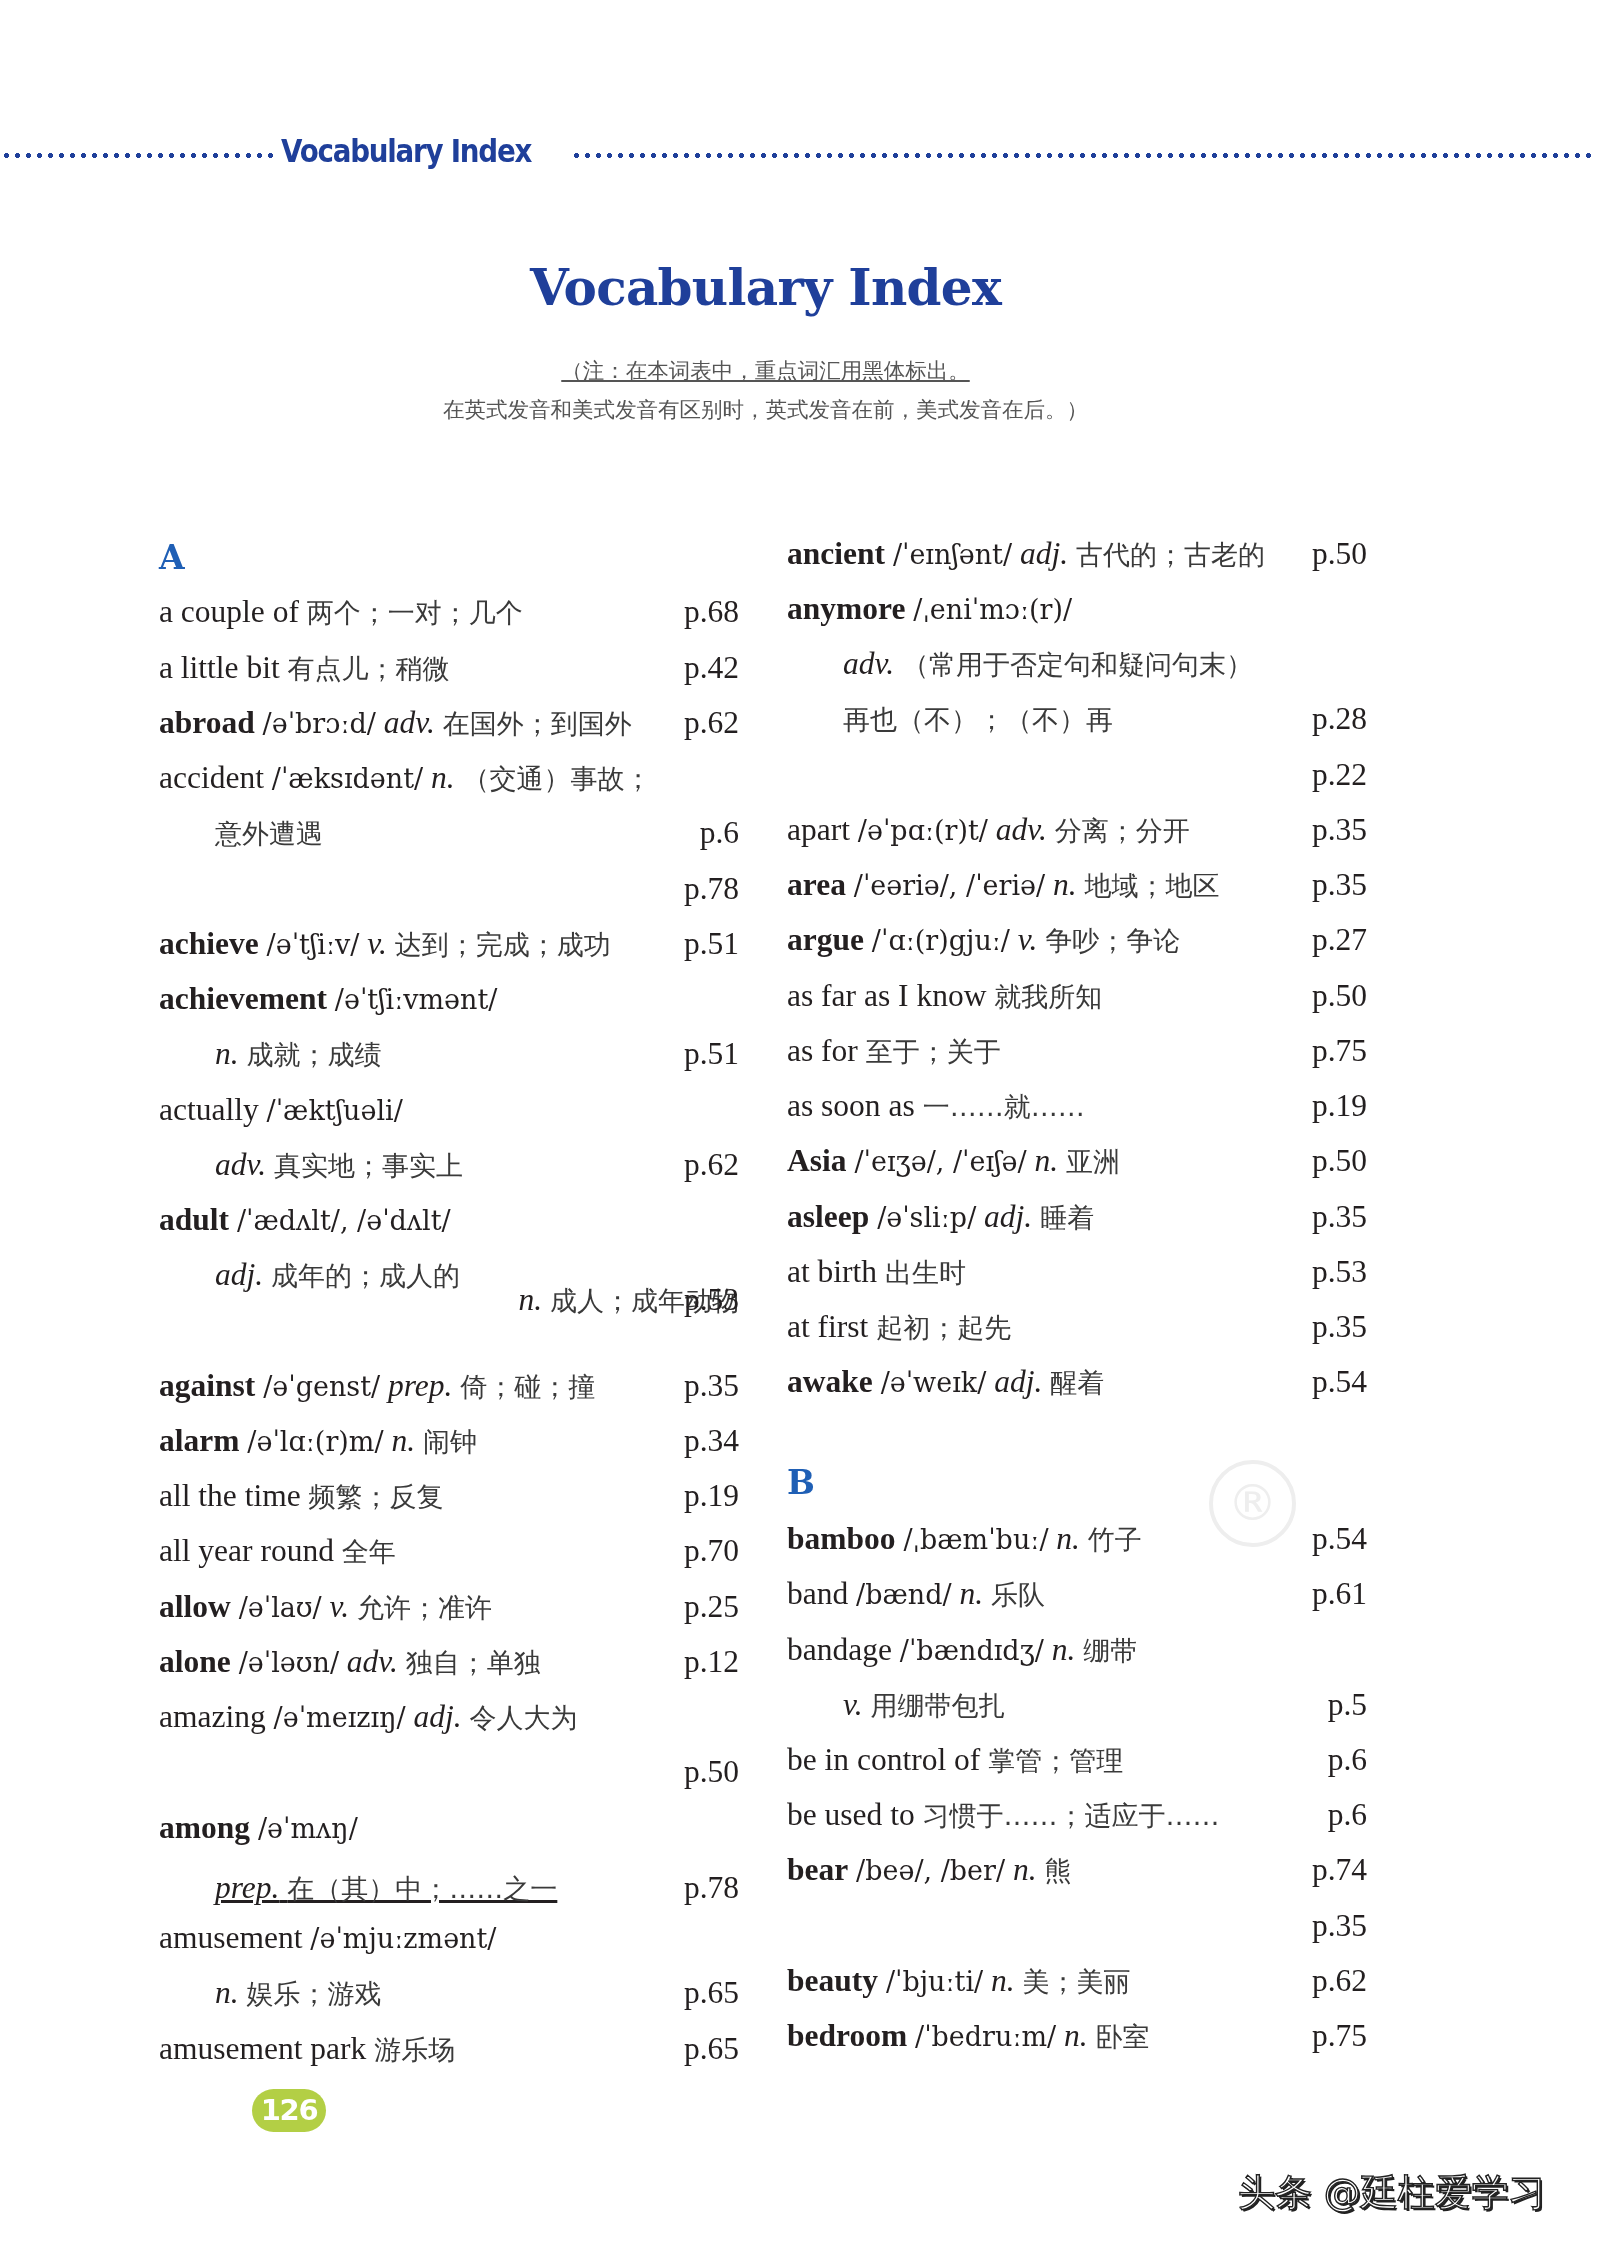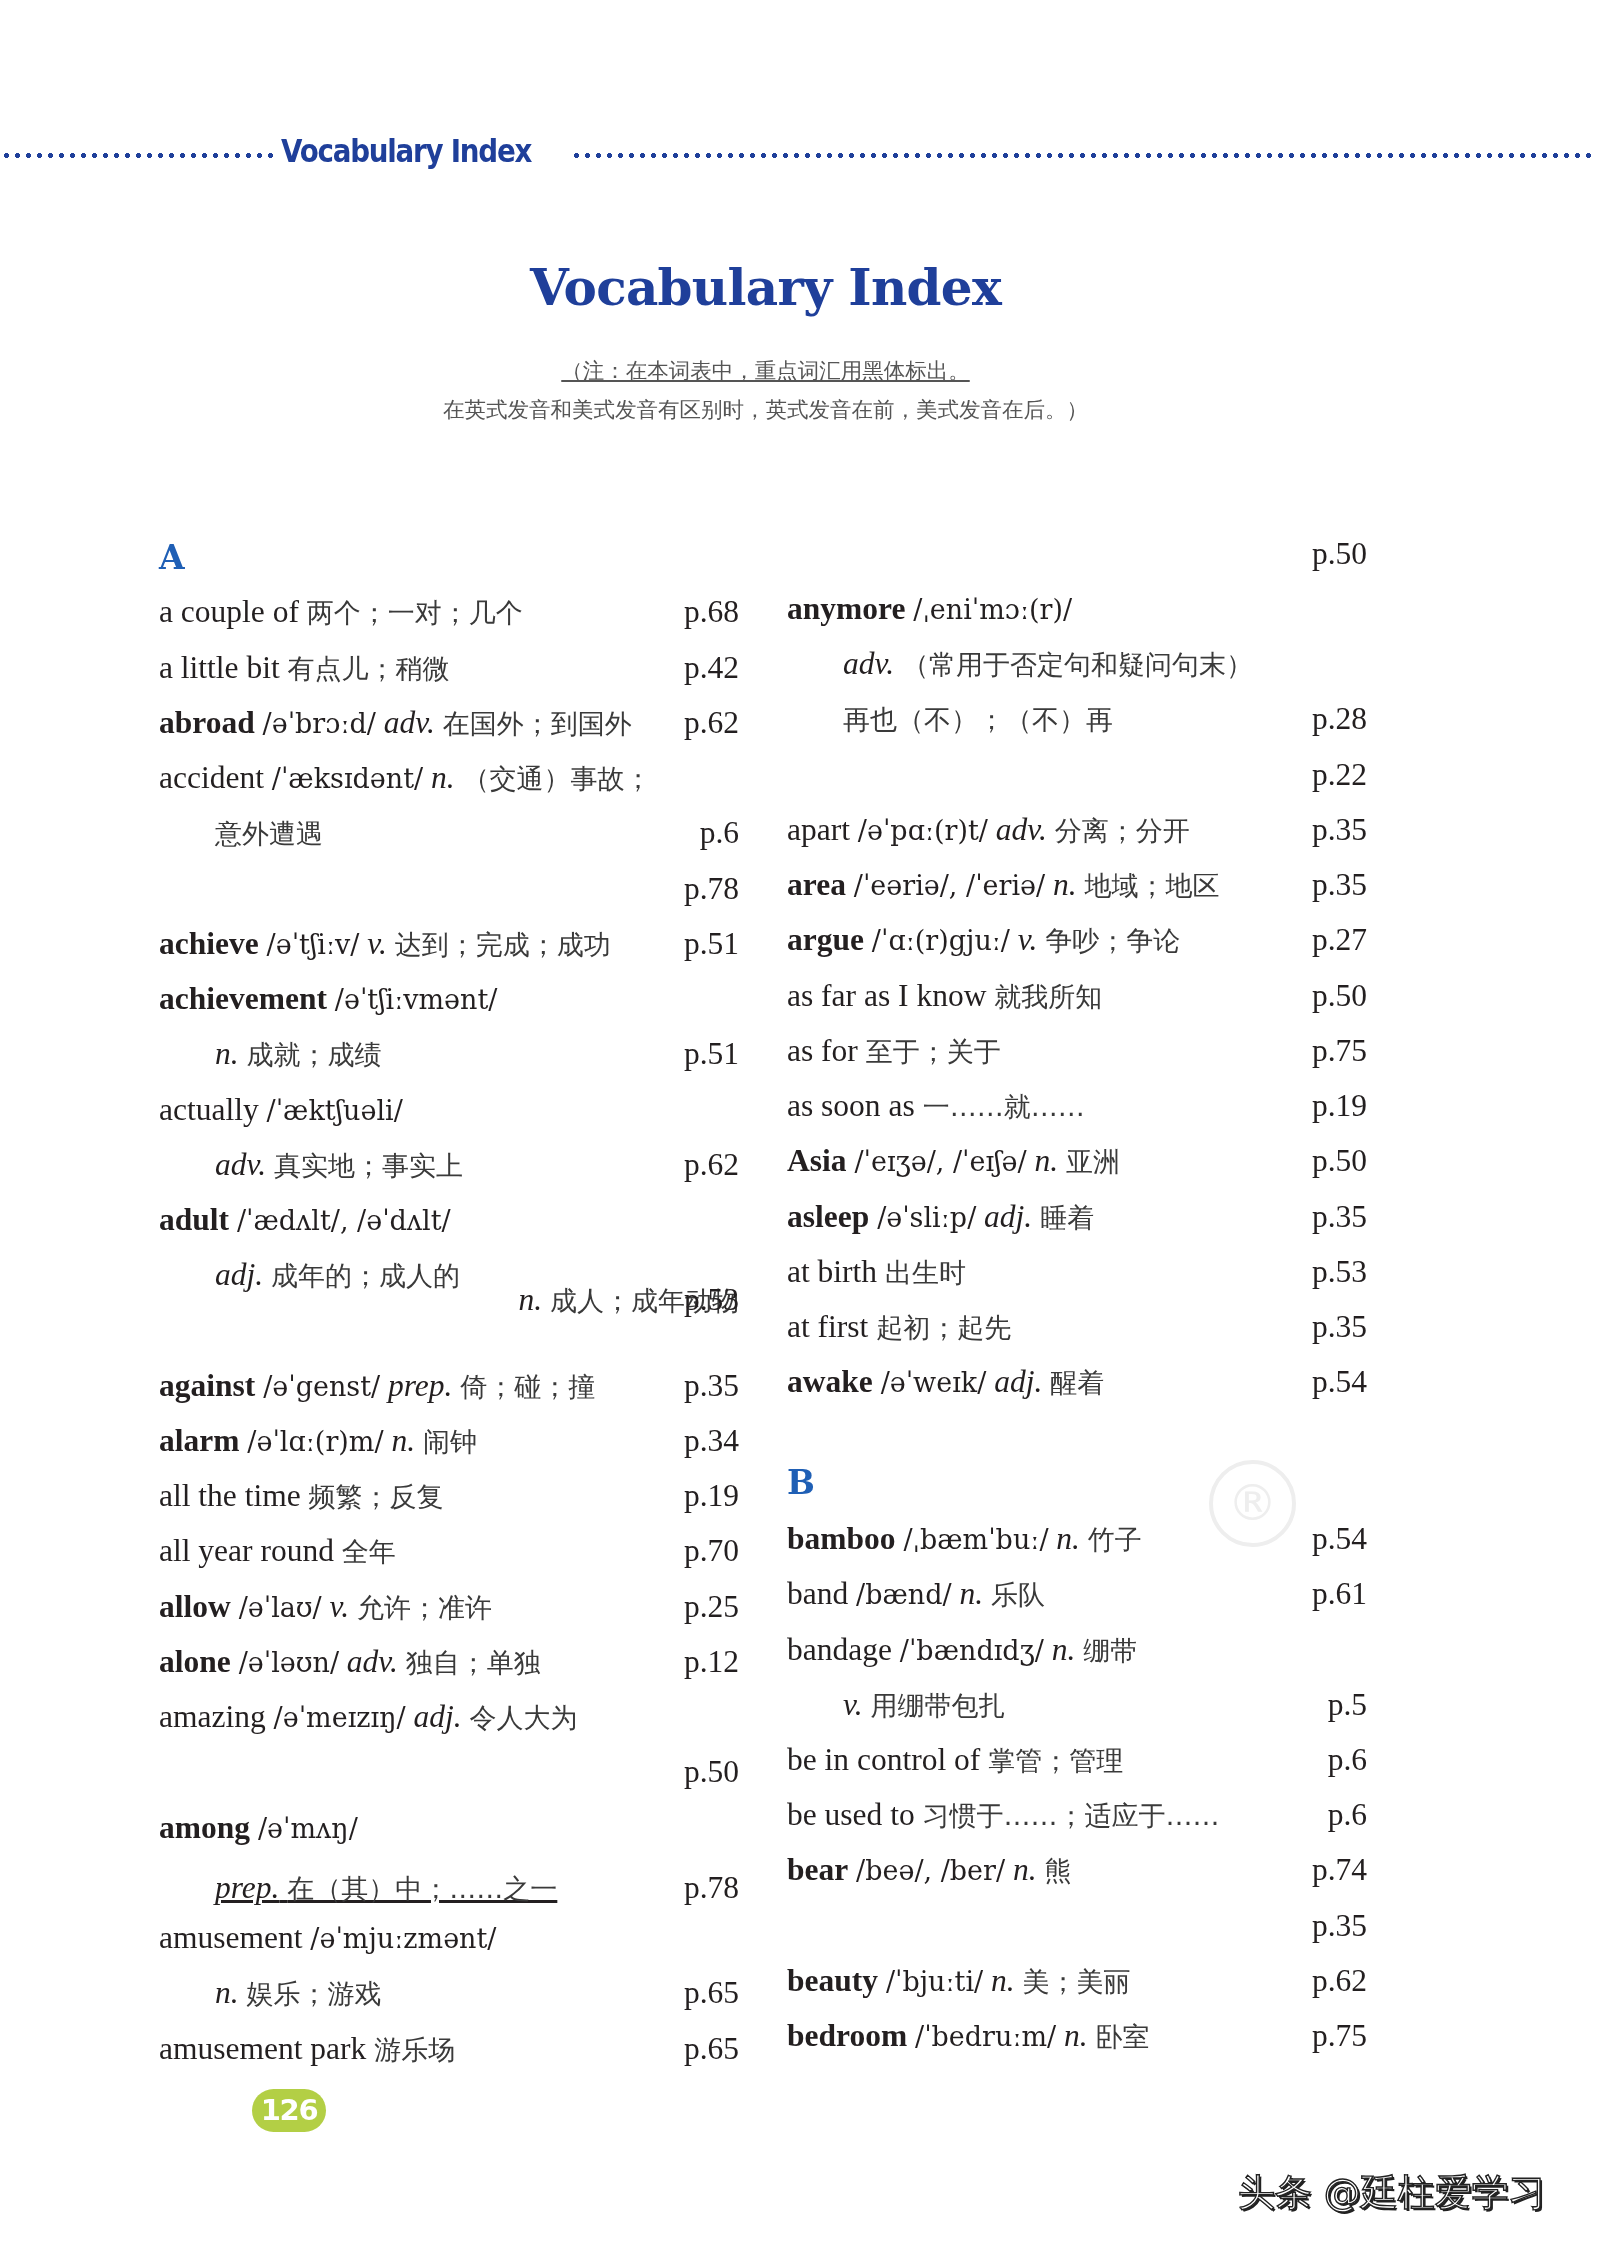--- a/index.html
+++ b/index.html
@@ -83,21 +83,21 @@
     <div class="row indent" style="top: 1750px;"><span class="pg">p.50</span></div>
     <div class="row" style="top: 1806px;"><span class="text"><span class="hw">among</span> <span class="ph">/əˈmʌŋ/</span> </span></div>
     <div class="row indent" style="top: 1866px; text-decoration: underline;"><span class="text"><span class="pos">prep.</span> <span class="zh">在（其）中；……之一</span> </span><span class="pg">p.78</span></div>
     <div class="row" style="top: 1916px;"><span class="text"><span class="hw-plain">amusement</span> <span class="ph">/əˈmjuːzmənt/</span> </span></div>
     <div class="row indent" style="top: 1971px;"><span class="text"><span class="pos">n.</span> <span class="zh">娱乐；游戏</span> </span><span class="pg">p.65</span></div>
     <div class="row" style="top: 2027px;"><span class="text"><span class="hw-plain">amusement park</span> <span class="zh">游乐场</span> </span><span class="pg">p.65</span></div>
   </div>
 
 <div class="col right" id="right-col">
   <div class="section-letter" id="sec-b" style="top: 1463px;">B</div>
-<div class="row" style="top: 532px;"><span class="pg">p.50</span></div>
+<div class="row" style="top: 532px;"><span class="text"><span class="hw">ancient</span> <span class="ph">/ˈeɪnʃənt/</span> <span class="pos">adj.</span> <span class="zh">古代的；古老的</span> </span><span class="pg">p.50</span></div>
     <div class="row" style="top: 587px;"><span class="text"><span class="hw">anymore</span> <span class="ph">/ˌeniˈmɔː(r)/</span> </span></div>
     <div class="row indent" style="top: 642px;"><span class="text"><span class="pos">adv.</span> <span class="zh">（常用于否定句和疑问句末）</span> </span></div>
     <div class="row indent" style="top: 697px;"><span class="text"><span class="zh">再也（不）；（不）再</span> </span><span class="pg">p.28</span></div>
     <div class="row" style="top: 753px;"><span class="pg">p.22</span></div>
     <div class="row" style="top: 808px;"><span class="text"><span class="hw-plain">apart</span> <span class="ph">/əˈpɑː(r)t/</span> <span class="pos">adv.</span> <span class="zh">分离；分开</span> </span><span class="pg">p.35</span></div>
     <div class="row" style="top: 863px;"><span class="text"><span class="hw">area</span> <span class="ph">/ˈeəriə/, /ˈeriə/</span> <span class="pos">n.</span> <span class="zh">地域；地区</span> </span><span class="pg">p.35</span></div>
     <div class="row" style="top: 918px;"><span class="text"><span class="hw">argue</span> <span class="ph">/ˈɑː(r)gjuː/</span> <span class="pos">v.</span> <span class="zh">争吵；争论</span> </span><span class="pg">p.27</span></div>
     <div class="row" style="top: 974px;"><span class="text"><span class="hw-plain">as far as I know</span> <span class="zh">就我所知</span> </span><span class="pg">p.50</span></div>
     <div class="row" style="top: 1029px;"><span class="text"><span class="hw-plain">as for</span> <span class="zh">至于；关于</span> </span><span class="pg">p.75</span></div>
     <div class="row" style="top: 1084px;"><span class="text"><span class="hw-plain">as soon as</span> <span class="zh">一……就……</span> </span><span class="pg">p.19</span></div>

